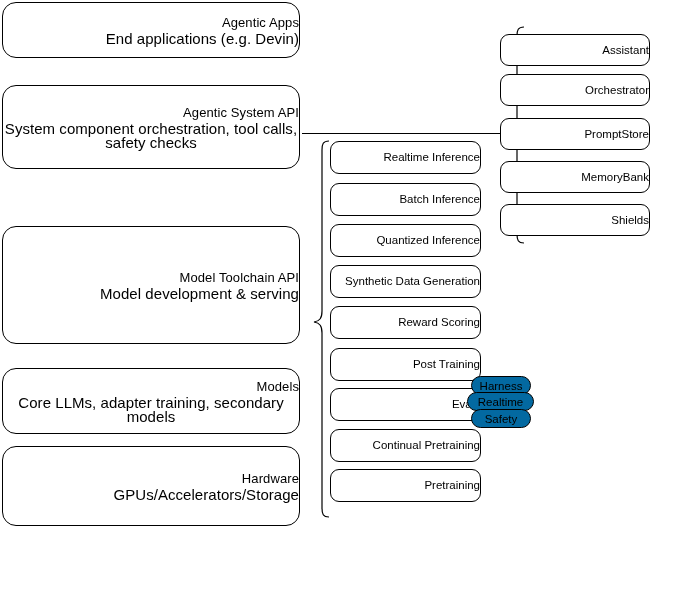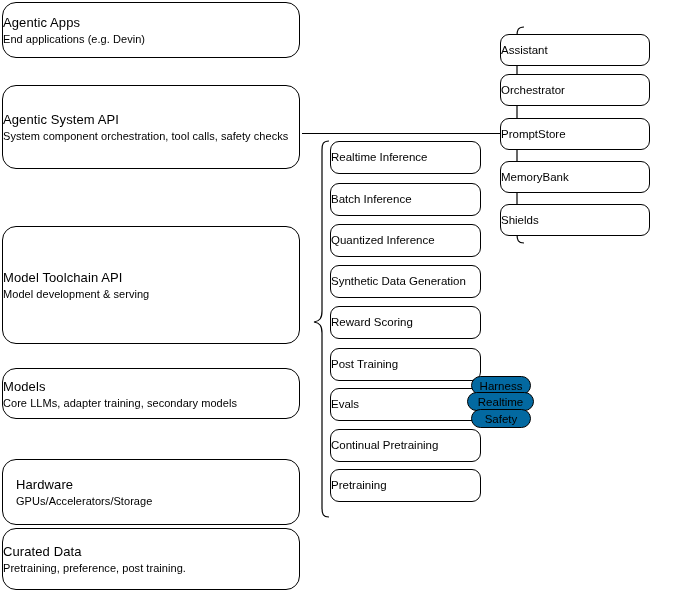--- a/index.html
+++ b/index.html
@@ -18,39 +18,39 @@
 
   
   .node {
     position: absolute;
     box-sizing: border-box;
     background: #ffffff;
     border: 1px solid #000000;
     border-radius: 11px;
     display: flex;
     flex-direction: column;
-    align-items: flex-start;
+    align-items: flex-end;
     justify-content: center;
     text-align: center;
     color: #000000;
   }
 
   
   .layer {
     left: 2px;
     width: 298px;
     border-radius: 14px;
   }
   .layer .title {
     font-size: 13px;
     line-height: 17px;
     letter-spacing: 0.1px;
   }
   .layer .subtitle {
-    font-size: 11px;
+    font-size: 15px;
     line-height: 14px;
     margin-top: 1px;
     letter-spacing: 0.05px;
   }
 
   
   .mid {
     left: 330px;
     width: 151px;
     height: 33px;
@@ -120,34 +120,30 @@
   <div class="node layer" style="top:85px; height:84px;">
     <div class="title">Agentic System API</div>
     <div class="subtitle">System component orchestration, tool calls, safety checks</div>
   </div>
 
   <div class="node layer" style="top:226px; height:118px;">
     <div class="title">Model Toolchain API</div>
     <div class="subtitle">Model development &amp; serving</div>
   </div>
 
-  <div class="node layer" style="top:368px; height:51px;">
+  <div class="node layer" style="top:368px; height:66px;">
     <div class="title">Models</div>
     <div class="subtitle">Core LLMs, adapter training, secondary models</div>
   </div>
 
-  <div class="node layer" style="top:459px; height:66px;padding-left:13px;">
+  <div class="node layer" style="top:446px; height:80px;padding-left:13px;">
     <div class="title">Hardware</div>
     <div class="subtitle">GPUs/Accelerators/Storage</div>
   </div>
 
-  <div class="node layer" style="top:528px; height:62px;">
-    <div class="title">Curated Data</div>
-    <div class="subtitle">Pretraining, preference, post training.</div>
-  </div>
 
   <div class="connector" style="left:302px; top:133px; width:221px;"></div>
 
   <svg class="brace" style="left:508px; top:26px; width:18px; height:218px;" viewBox="0 0 18 218">
     <path d="M16 1 C10 1, 9 4, 9 10 L9 96 C9 103, 7 106, 1 107 C7 108, 9 111, 9 118 L9 208 C9 214, 10 217, 16 217"></path>
   </svg>
 
   <div class="node right" style="top:34px;">
     <div class="title">Assistant</div>
   </div>

